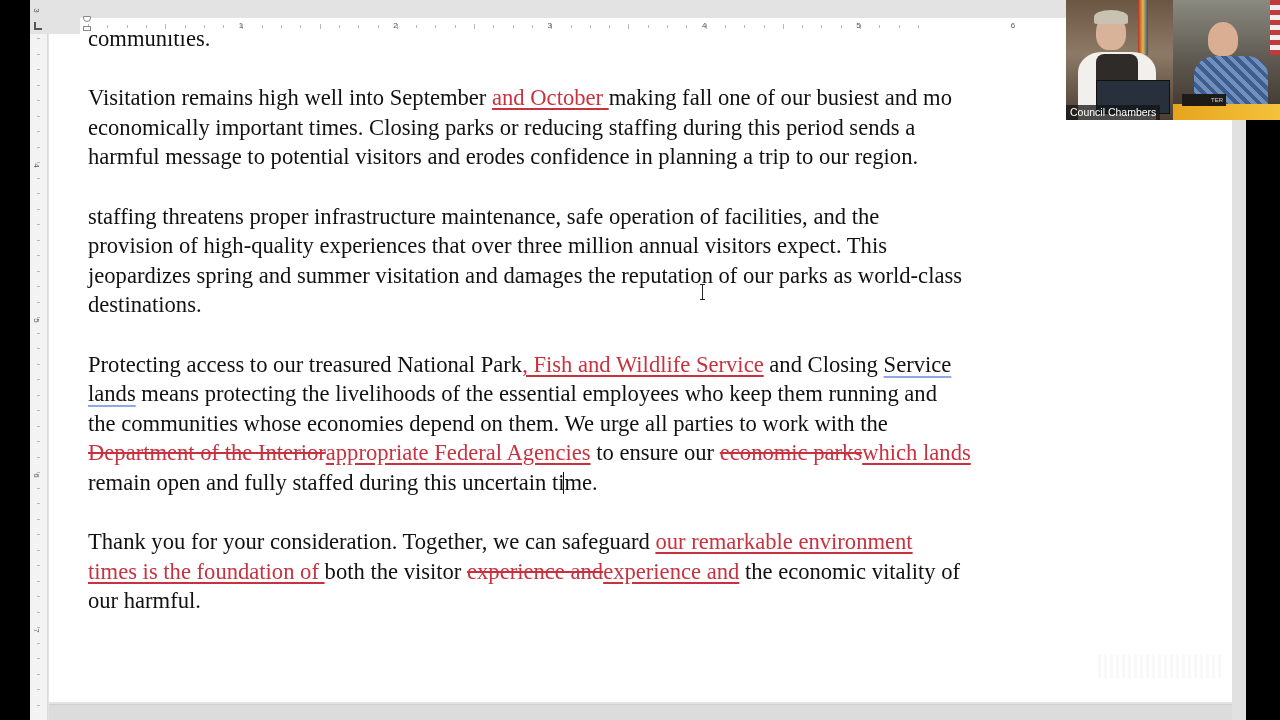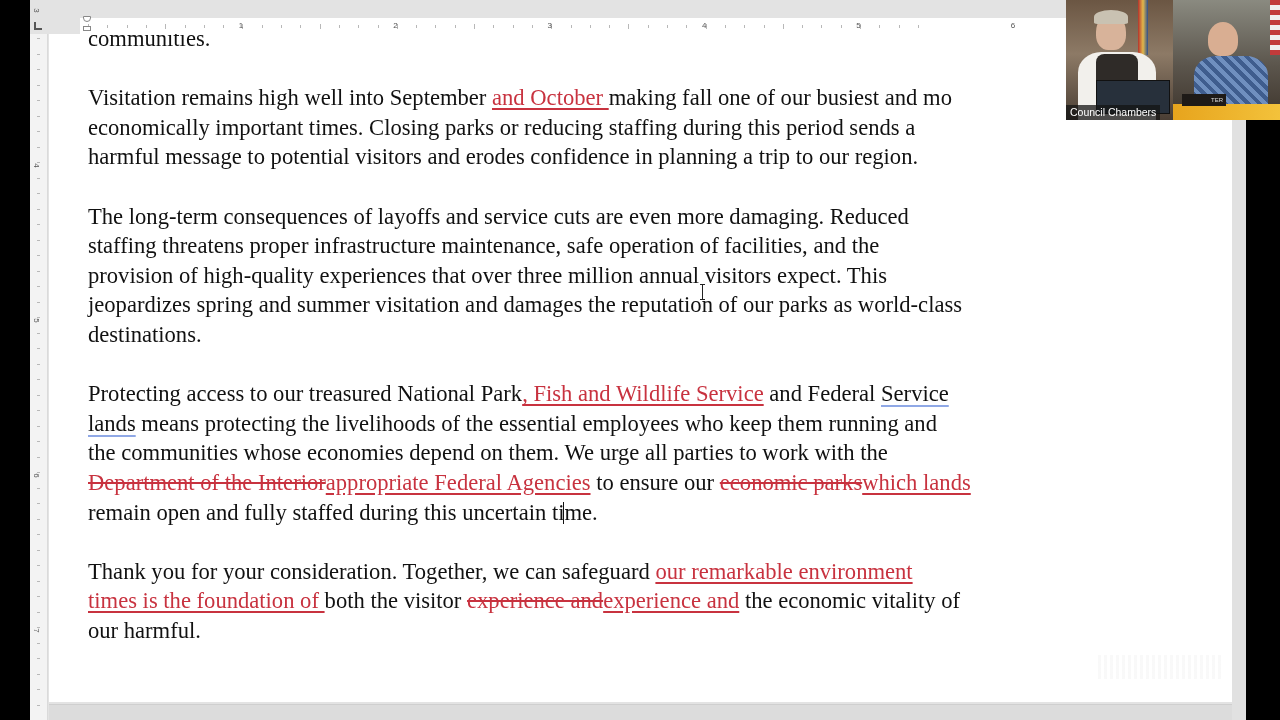--- a/index.html
+++ b/index.html
@@ -218,28 +218,27 @@
     <div class="doc" id="doc">
         <p>
           <span class="line"><span>communities.</span></span>
         </p>
         <p>
           <span class="line"><span>Visitation remains high well into September </span><span class="ins">and October </span><span>making fall one of our busiest and mo</span></span>
           <span class="line"><span>economically important times. Closing parks or reducing staffing during this period sends a</span></span>
           <span class="line"><span>harmful message to potential visitors and erodes confidence in planning a trip to our region.</span></span>
         </p>
         <p>
-          <span class="line"><span>The long-term consequences of layoffs and service cuts are even more damaging. Reduced</span></span>
           <span class="line"><span>staffing threatens proper infrastructure maintenance, safe operation of facilities, and the</span></span>
           <span class="line"><span>provision of high-quality experiences that over three million annual visitors expect. This</span></span>
           <span class="line"><span>jeopardizes spring and summer visitation and damages the reputation of our parks as world-class</span></span>
           <span class="line"><span>destinations.</span></span>
         </p>
         <p>
-          <span class="line"><span>Protecting access to our treasured National Park</span><span class="ins">, Fish and Wildlife Service</span><span> and Federal </span><span class="spell">Service </span></span>
+          <span class="line"><span>Protecting access to our treasured National Park</span><span class="ins">, Fish and Wildlife Service</span><span> and Closing </span><span class="spell">Service </span></span>
           <span class="line"><span class="spell">lands</span><span> means protecting the livelihoods of the essential employees who keep them running and</span></span>
           <span class="line"><span>the communities whose economies depend on them. We urge all parties to work with the</span></span>
           <span class="line"><span class="del">Department of the Interior</span><span class="ins">appropriate Federal Agencies</span><span> to ensure our </span><span class="del">economic parks</span><span class="ins">which lands</span></span>
           <span class="line"><span>remain open and fully staffed during this uncertain ti</span><span class="caret"></span><span>me.</span></span>
         </p>
         <p>
           <span class="line"><span>Thank you for your consideration. Together, we can safeguard </span><span class="ins">our remarkable environment</span></span>
           <span class="line"><span class="ins">times is the foundation of </span><span>both the visitor </span><span class="del">experience and</span><span class="ins">experience and</span><span> the economic vitality of</span></span>
           <span class="line"><span>our harmful.</span></span>
         </p>

